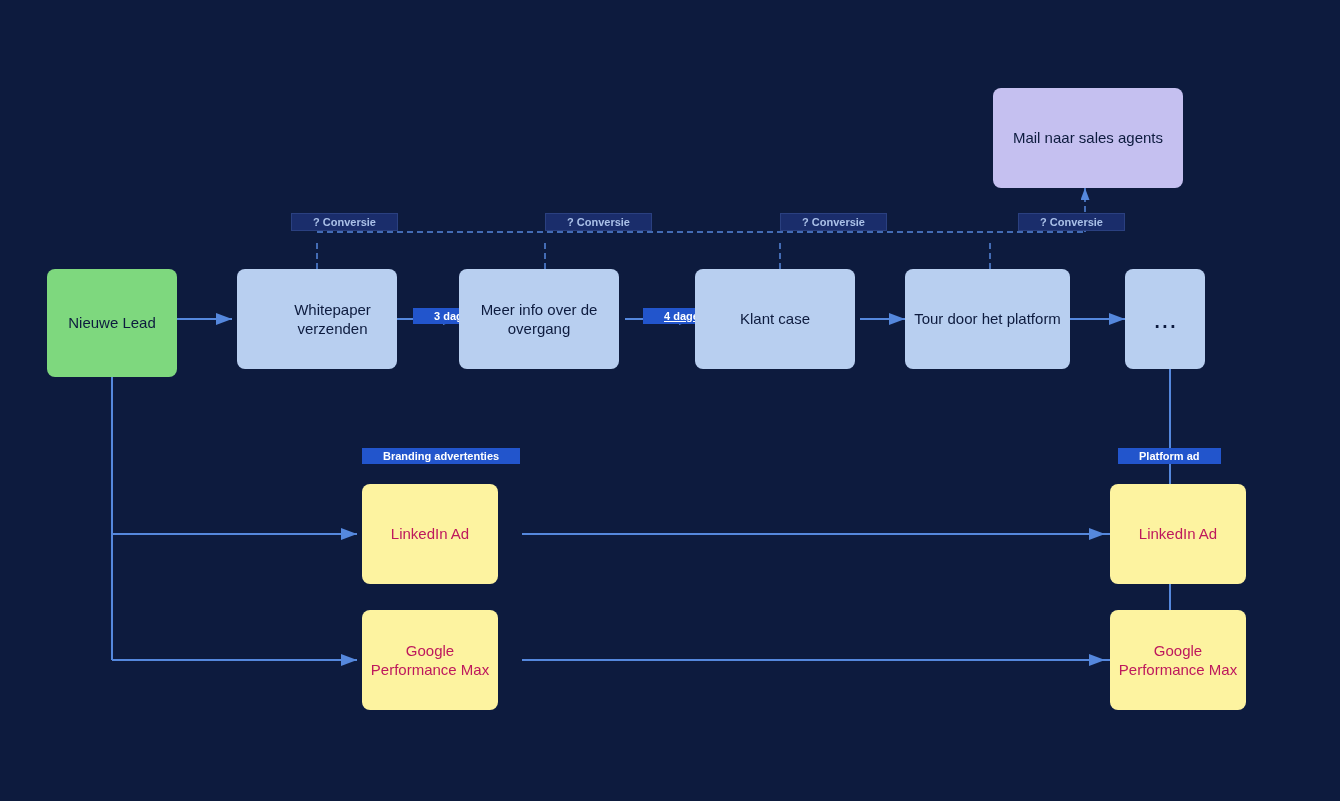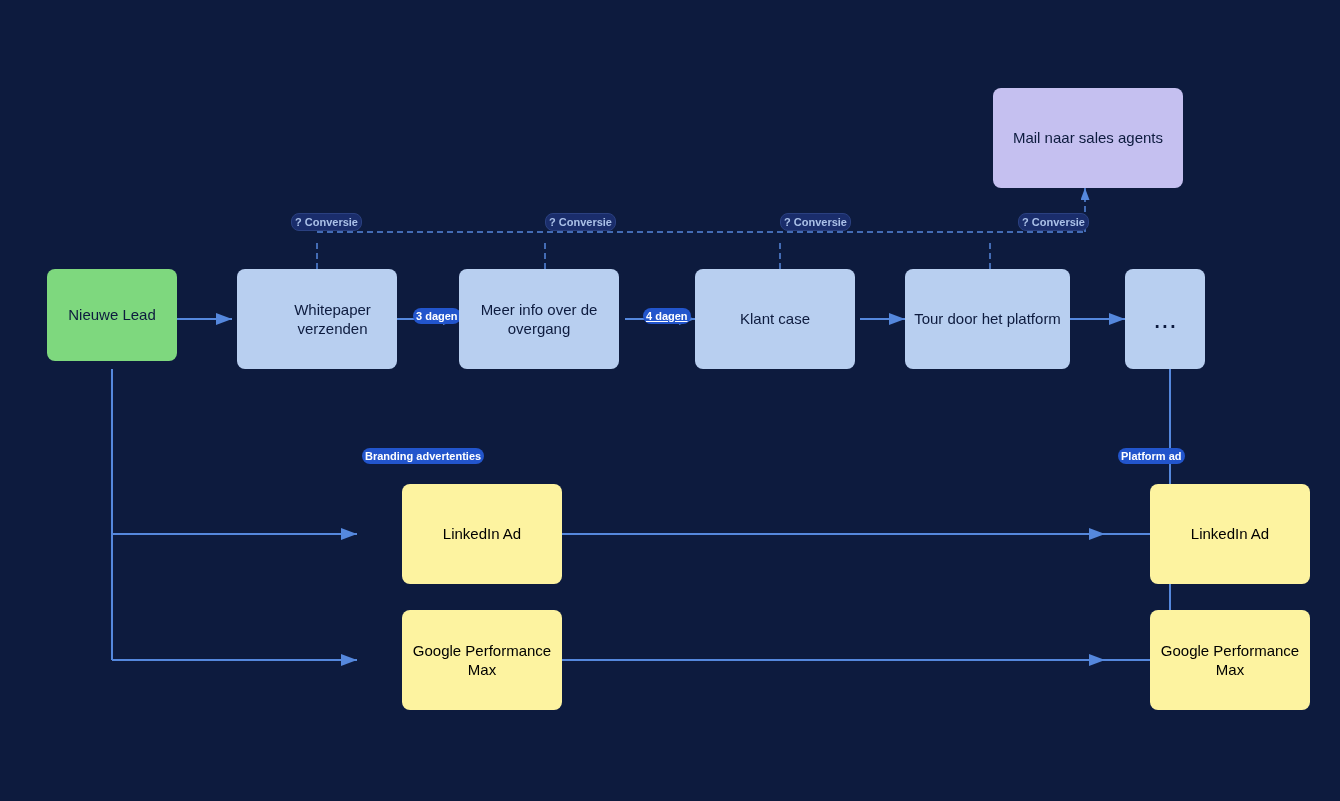--- a/index.html
+++ b/index.html
@@ -25,54 +25,53 @@
       justify-content: center;
       text-align: center;
       font-size: 15px;
       font-weight: 500;
       line-height: 1.3;
     }
     .node-green {
       background-color: #7ed87e;
       color: #0d1b3e;
       width: 130px;
-      height: 92px;
+      height: 108px;
     }
     .node-blue {
       background-color: #b8cff0;
       color: #0d1b3e;
       width: 160px;
       height: 100px;
     }
     .node-blue-sm {
       background-color: #b8cff0;
       color: #0d1b3e;
       width: 80px;
       height: 100px;
       font-size: 28px;
     }
     .node-yellow {
       background-color: #fdf3a0;
-      color: #000000;
-      width: 160px;
-      height: 100px;
-      margin-left: 40px;
+      color: #be185d;
+      width: 136px;
+      height: 100px;
     }
     .node-purple {
       background-color: #c5c0f0;
       color: #0d1b3e;
       width: 190px;
       height: 100px;
     }
     
     .badge {
       position: absolute;
-      border-radius: 8px;
+      border-radius: 0;
       font-size: 11px;
-      padding: 2px 3px;
+      padding: 2px 21px;
       font-weight: 600;
       white-space: nowrap;
     }
     .badge-blue {
       background-color: #2255cc;
       color: #fff;
     }
     .badge-dark {
       background-color: #1a2d6b;
       color: #aac0e8;

